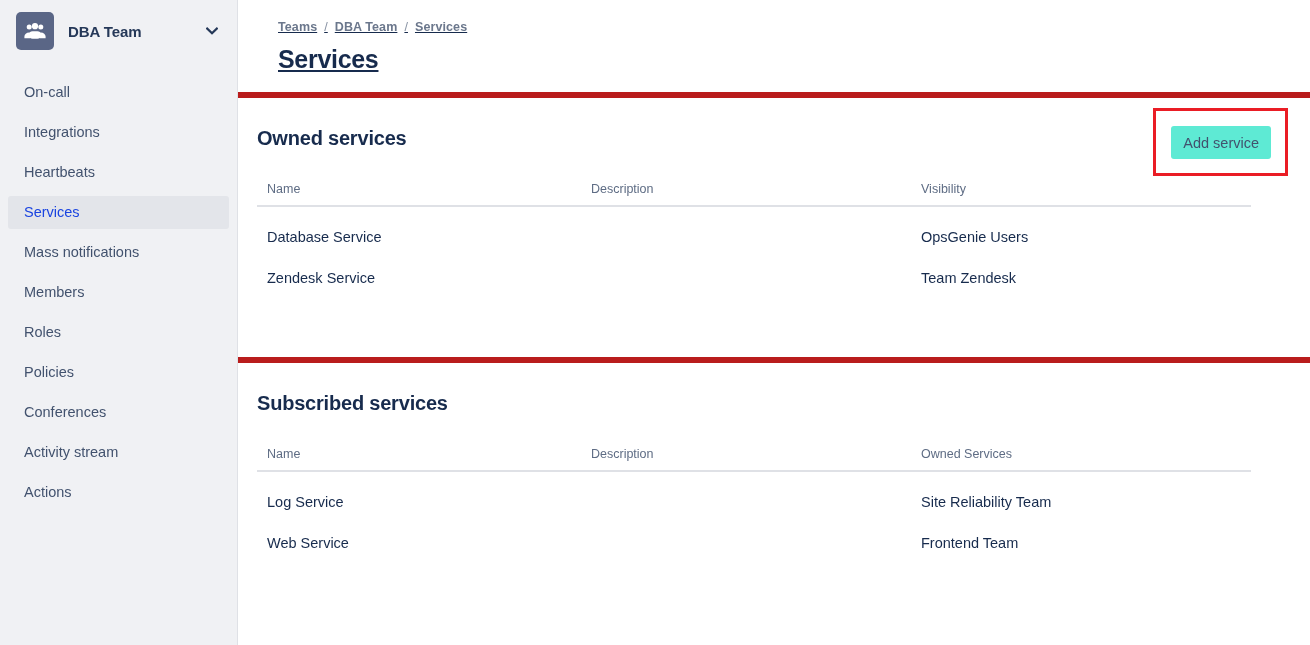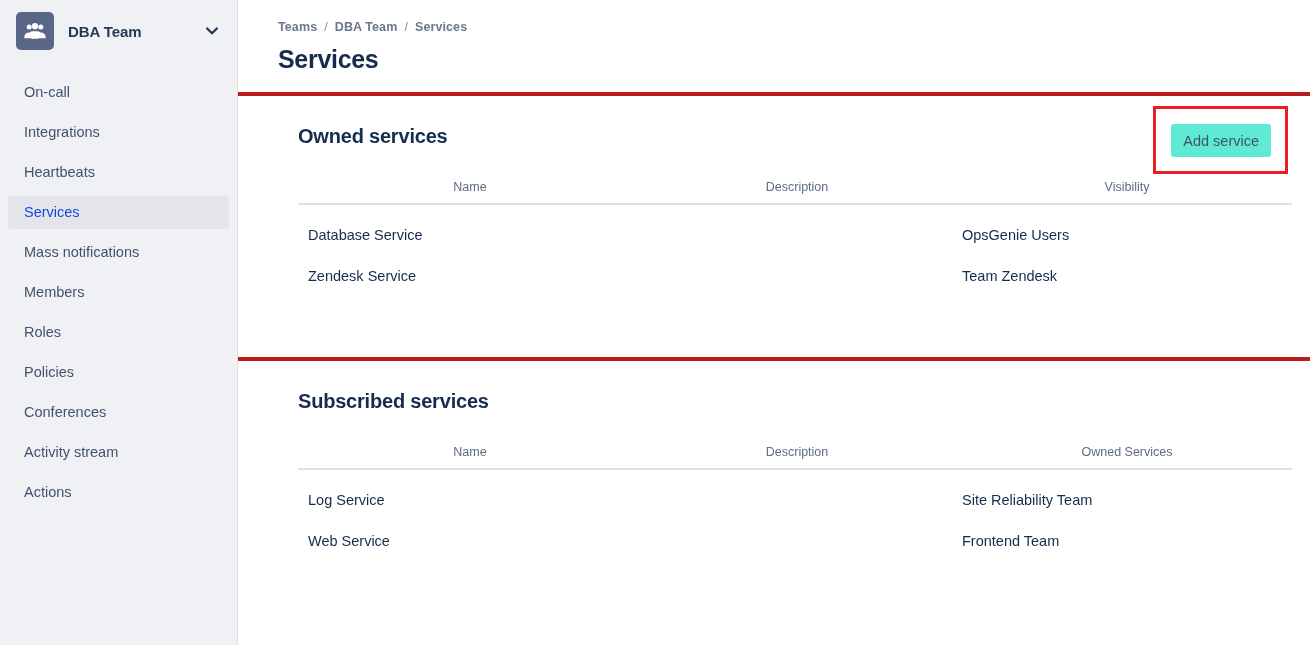--- a/index.html
+++ b/index.html
@@ -107,20 +107,21 @@
     flex: 1;
     height: 645px;
     background: #ffffff;
     overflow: hidden;
     position: relative;
   }
 
   .page-head {
     padding: 18px 40px 0 40px;
     height: 92px;
+    text-decoration: underline;
   }
 
   .breadcrumb {
     font-size: 12.5px;
     font-weight: bold;
     color: #6b778c;
     letter-spacing: 0.1px;
     display: flex;
     align-items: center;
     gap: 0;
@@ -137,22 +138,22 @@
 
   .page-title {
     margin-top: 10px;
     font-size: 25px;
     font-weight: bold;
     color: #172b4d;
     letter-spacing: -0.3px;
   }
 
   .section {
-    border-top: 4px solid #b91c1c;
-    padding: 26px 38px 0 60px;
+    border-top: 6px solid #b91c1c;
+    padding: 26px 38px 0 19px;
   }
 
   .section-head {
     display: flex;
     align-items: flex-start;
     justify-content: space-between;
     height: 58px;
   }
 
   .section-title {
@@ -193,21 +194,21 @@
   }
 
   
   .tbl {
     width: 994px;
     border-collapse: collapse;
     table-layout: fixed;
   }
 
   .tbl th {
-    text-align: center;
+    text-align: left;
     font-size: 12.5px;
     font-weight: normal;
     color: #5e6c84;
     padding: 0 0 9px 0;
     border-bottom: 2px solid #dfe1e6;
   }
 
   .tbl td {
     font-size: 14.5px;
     color: #172b4d;

